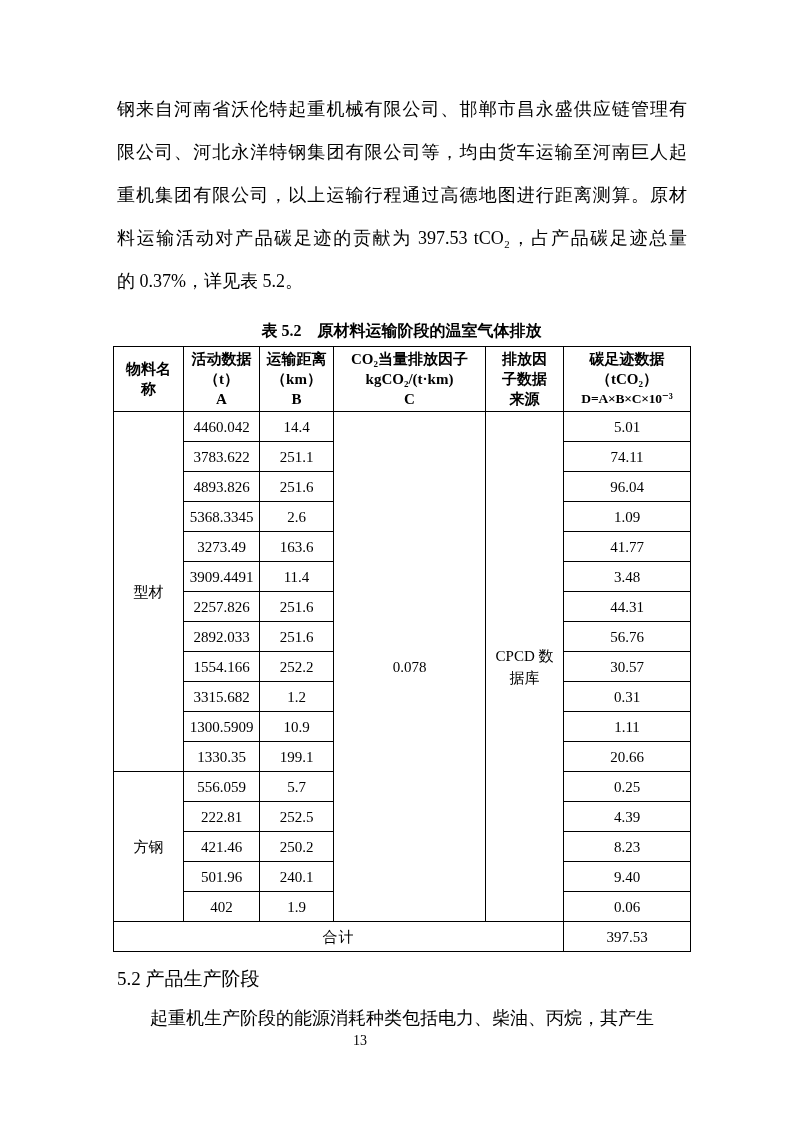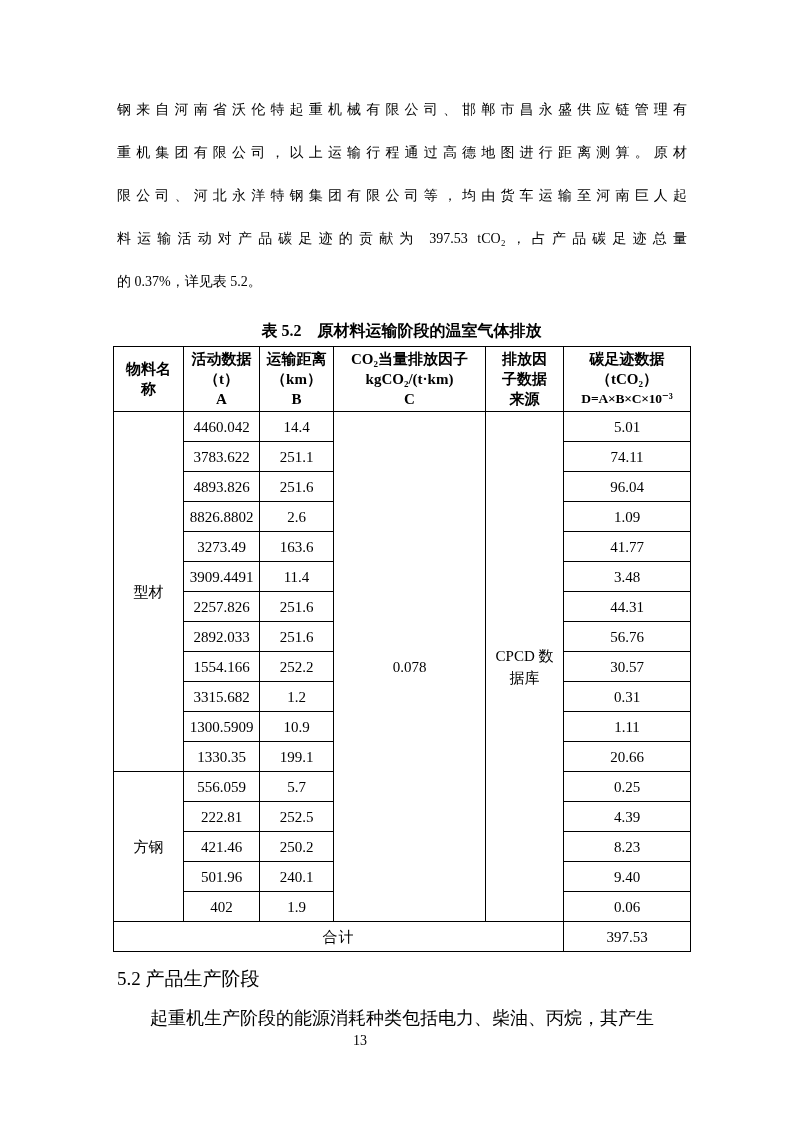--- a/index.html
+++ b/index.html
@@ -14,21 +14,21 @@
     overflow: hidden;
   }
   .content {
     position: absolute;
     left: 117px;
     top: 88px;
     width: 570px;
   }
   
   .para .line {
-    font-size: 14px;
+    font-size: 18px;
     line-height: 43px;
     text-align: justify;
     text-align-last: justify;
   }
   .para .line.last {
     text-align-last: left;
   }
   
   .caption {
     width: 577px;
@@ -90,22 +90,22 @@
   }
 </style>
 </head>
 <body>
 
 <div class="page">
   <div class="content">
 
     <div class="para">
       <div class="line">钢来自河南省沃伦特起重机械有限公司、邯郸市昌永盛供应链管理有</div>
+      <div class="line">限公司、河北永洋特钢集团有限公司等，均由货车运输至河南巨人起</div>
       <div class="line">重机集团有限公司，以上运输行程通过高德地图进行距离测算。原材</div>
-      <div class="line">限公司、河北永洋特钢集团有限公司等，均由货车运输至河南巨人起</div>
       <div class="line">料运输活动对产品碳足迹的贡献为 397.53 tCO₂，占产品碳足迹总量</div>
       <div class="line last">的 0.37%，详见表 5.2。</div>
     </div>
 
     <div class="caption">表 5.2　原材料运输阶段的温室气体排放</div>
 
     <table class="doc-table">
       <colgroup>
         <col style="width:70px">
         <col style="width:76px">
@@ -163,21 +163,21 @@
             <td>3783.622</td>
             <td>251.1</td>
             <td>74.11</td>
           </tr>
           <tr>
             <td>4893.826</td>
             <td>251.6</td>
             <td>96.04</td>
           </tr>
           <tr>
-            <td>8826.8802</td>
+            <td>5368.3345</td>
             <td>2.6</td>
             <td>1.09</td>
           </tr>
           <tr>
             <td>3273.49</td>
             <td>163.6</td>
             <td>41.77</td>
           </tr>
           <tr>
             <td>3909.4491</td>

